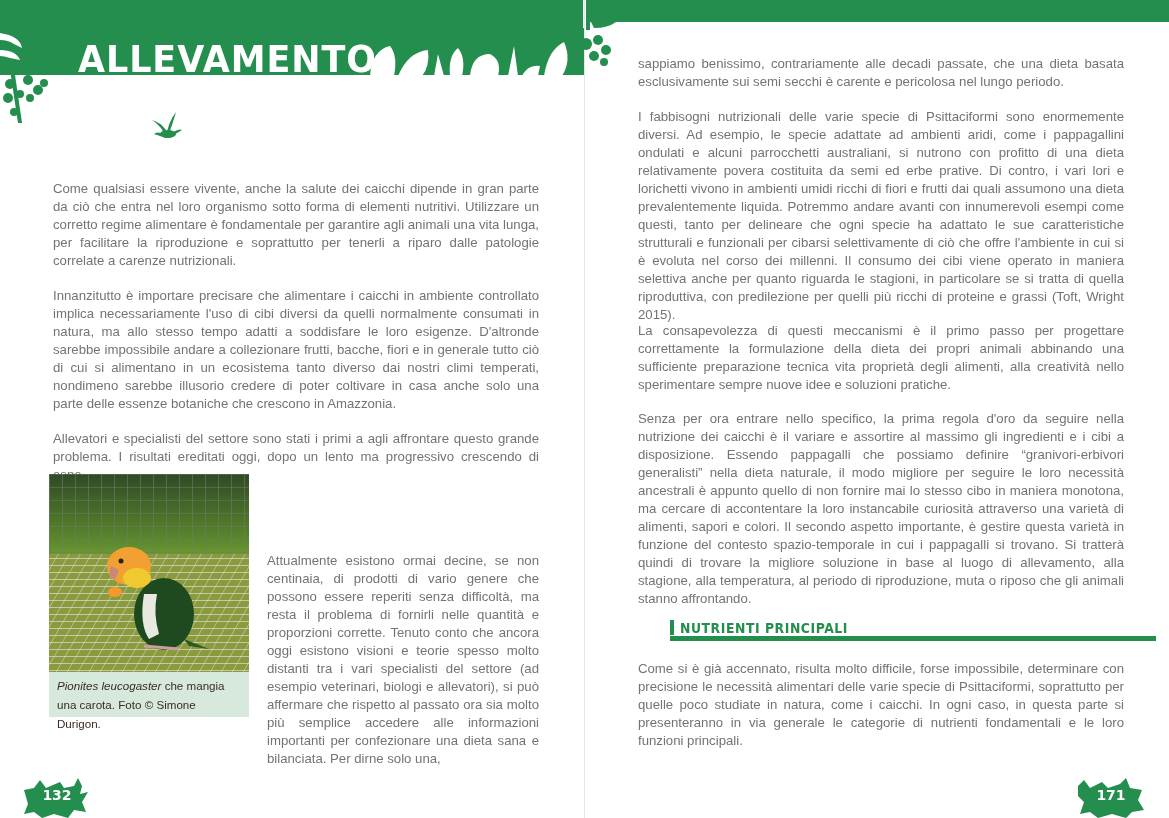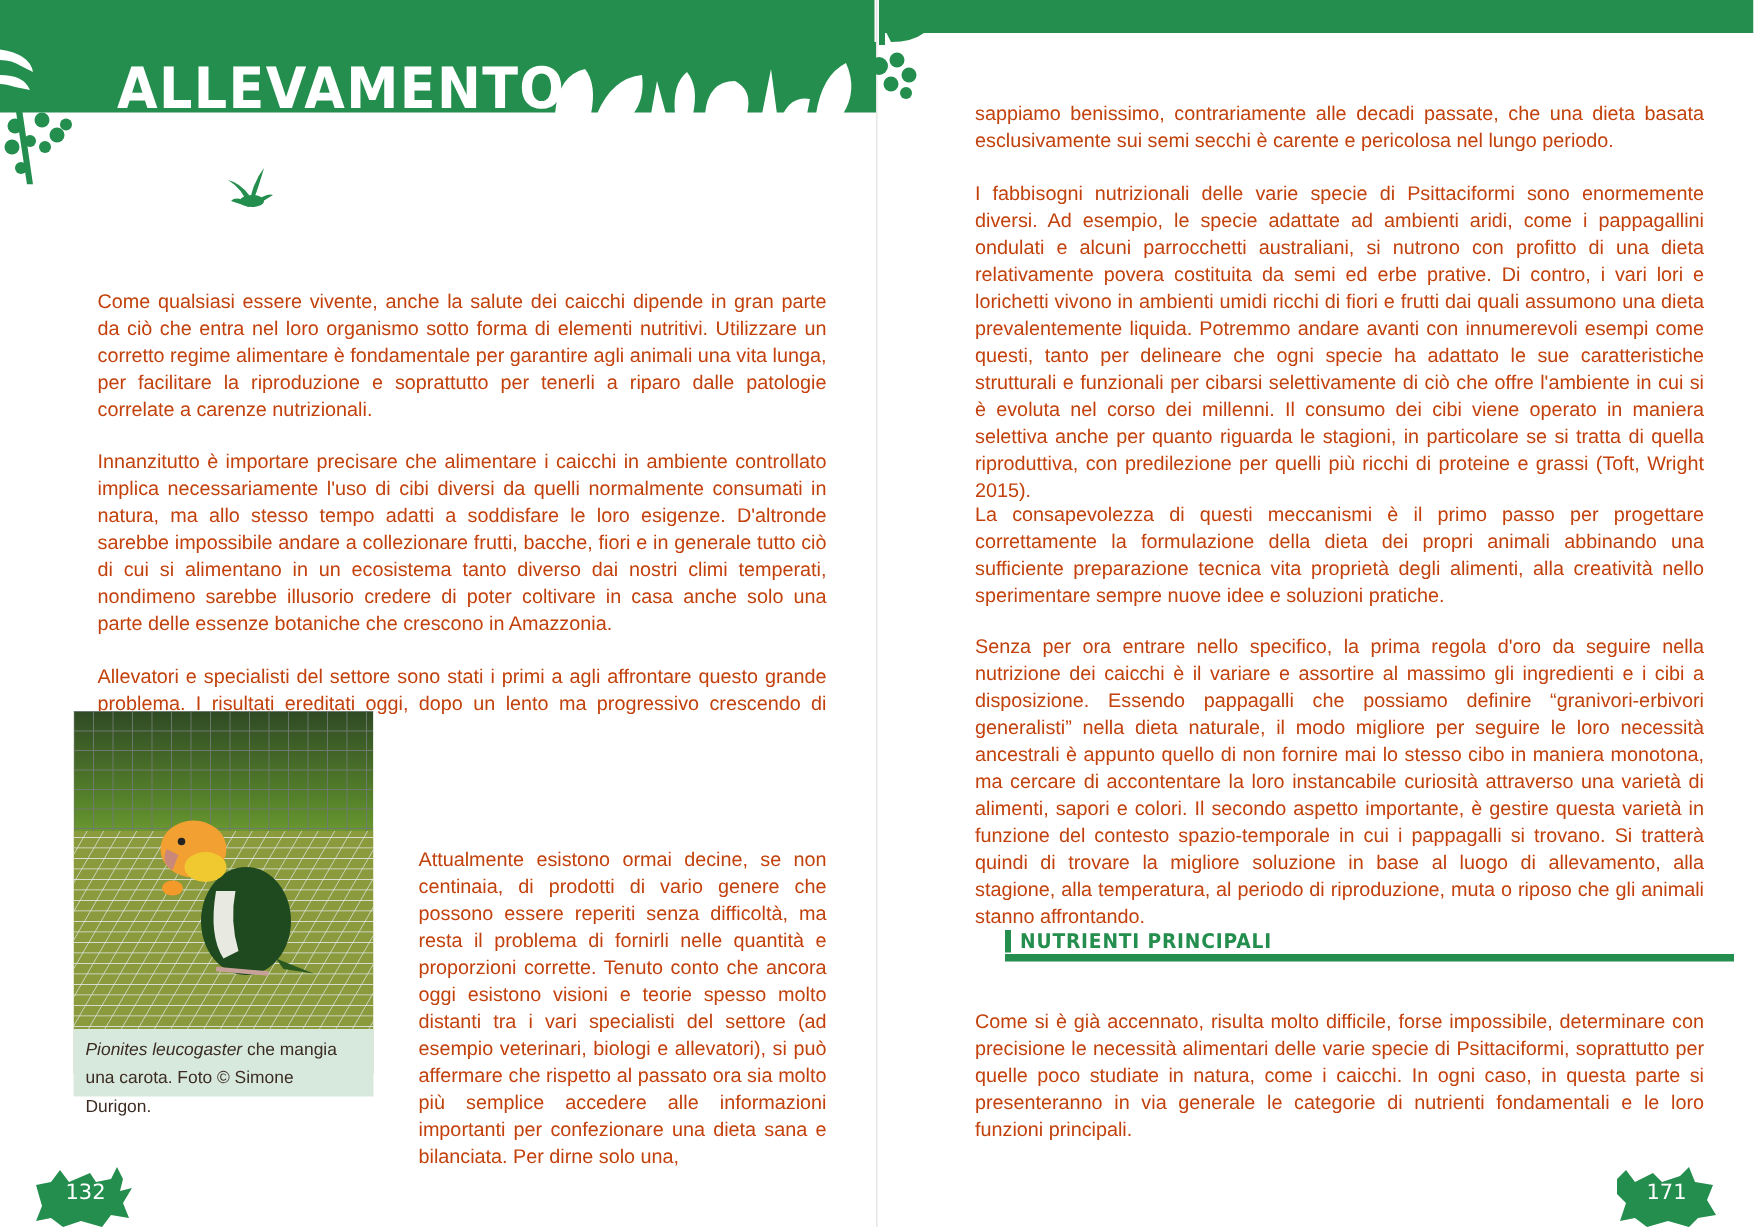--- a/index.html
+++ b/index.html
@@ -19,38 +19,38 @@
     font-weight:bold; font-size:38px; letter-spacing:1px; color:#ffffff; line-height:42px;
     transform:scaleX(0.92); transform-origin:left center; }
   .subtitle-wrap { position:absolute; left:178px; top:92px; width:332px; height:38px; }
   .subtitle { position:absolute; left:0; top:0; font-family:"DejaVu Sans", sans-serif;
     font-weight:bold; font-size:25px; color:#238e4d; line-height:32px;
     transform:scaleX(0.88); transform-origin:left center; }
   .subtitle-rule { position:absolute; left:0; top:32px; width:332px; height:6px; background:#238e4d; }
   .grass { position:absolute; left:208px; top:17px; width:124px; height:15px; }
 
   .body-text { position:absolute; font-size:13.2px; line-height:18px; text-align:justify;
-    color:#c2410c; margin:16px; }
+    color:#737373; margin:4px; }
   .body-text.last-left { text-align-last:left; }
 
   .photo { position:absolute; left:49px; top:474px; width:200px; height:242px; overflow:hidden; }
-  .caption { position:absolute; left:49px; top:686px; width:200px; height:45px;
+  .caption { position:absolute; left:49px; top:672px; width:200px; height:45px;
     background:#d7e9dc; box-sizing:border-box; padding:4px 8px; font-size:11.6px; line-height:19px; color:#3b2b22; }
   .caption i { font-style:italic; }
 
   .section-head { position:absolute; left:670px; top:617px; width:486px; height:26px; }
   .section-bar { position:absolute; left:0; top:3px; width:4px; height:15px; background:#238e4d; }
   .section-title { position:absolute; left:10px; top:1px; font-family:"DejaVu Sans", sans-serif;
     font-weight:bold; font-size:13.5px; letter-spacing:0.6px; color:#238e4d; line-height:20px;
     transform:scaleX(0.92); transform-origin:left center; }
   .section-rule { position:absolute; left:0; top:19px; width:486px; height:5px; background:#238e4d; }
 
   .folio { position:absolute; width:58px; height:40px; }
   .folio-num { position:absolute; left:0; top:11px; width:58px; text-align:center;
-    font-family:"DejaVu Sans", sans-serif; font-weight:normal; font-size:14px; color:#ffffff; }
+    font-family:"DejaVu Sans", sans-serif; font-weight:bold; font-size:14px; color:#ffffff; }
 </style>
 </head>
 <body>
 
 <div class="page page-left">
   <div class="band-left"></div>
 
   <svg style="position:absolute;left:0;top:28px" width="50" height="95" viewBox="0 0 50 95">
     <path d="M0 5 Q20 8 22 20 L14 16 Q8 12 0 12 Z" fill="#fff"></path>
     <path d="M0 22 Q16 22 20 32 L10 30 Q4 28 0 28 Z" fill="#fff"></path>

